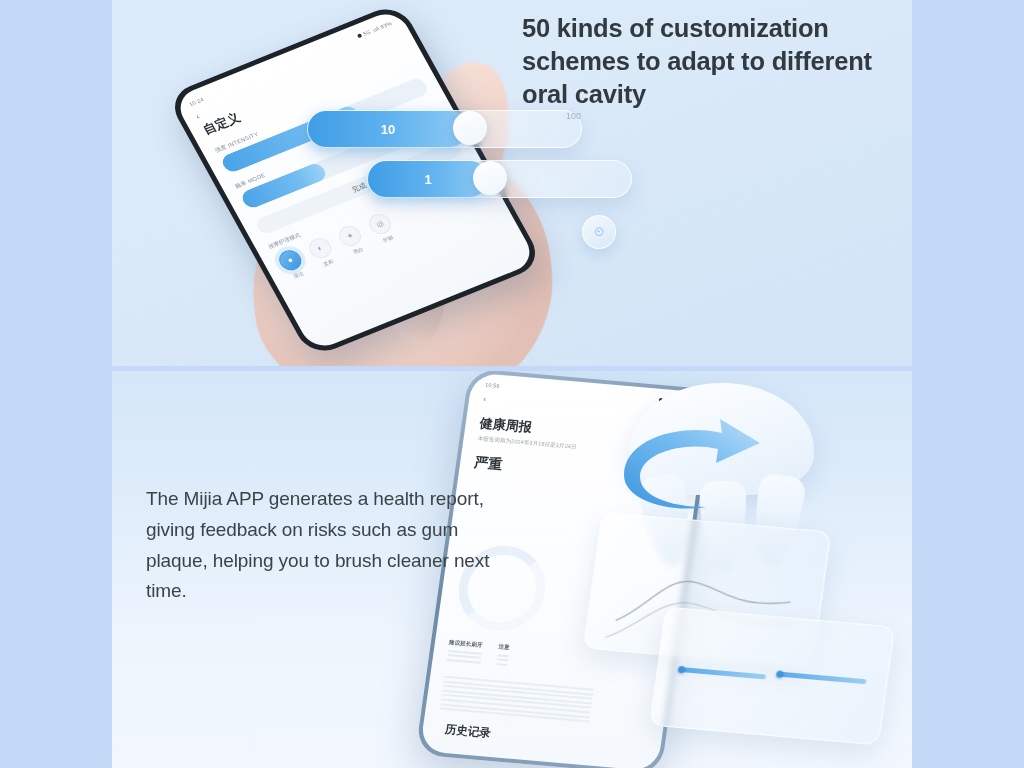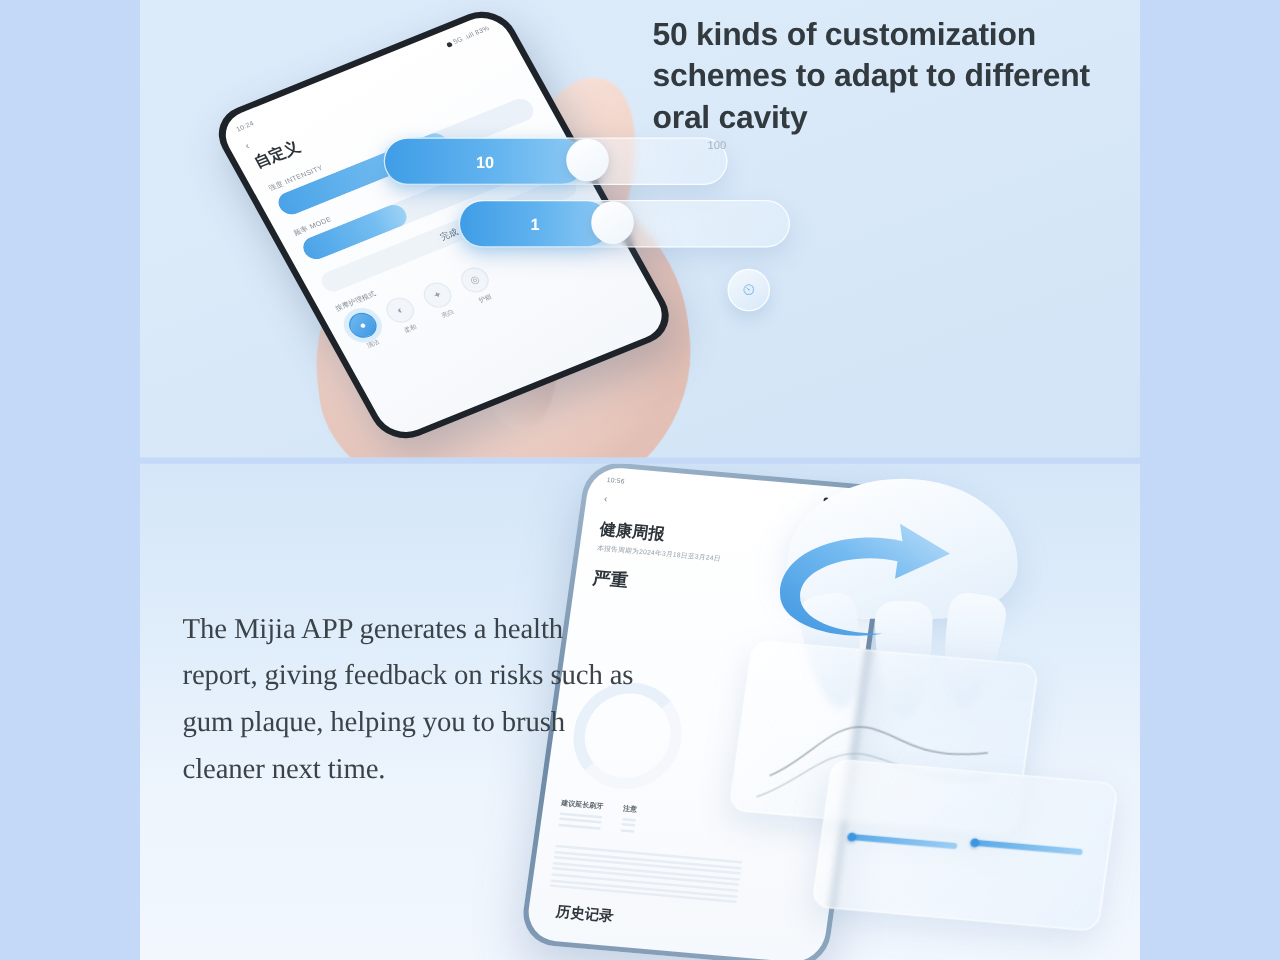--- a/index.html
+++ b/index.html
@@ -24,21 +24,21 @@
   .copy-two { left:34px; top:100px; width:370px; }
   .headline {
     font-size:25.5px; font-weight:bold; line-height:1.30;
     color:#323a3f; letter-spacing:-0.2px;
   }
   .body-text {
     margin-top:11px; font-size:19.5px; line-height:1.455;
     color:#3b4348; letter-spacing:-0.1px;
   }
   .copy-two .headline { font-size:25px; line-height:1.42; }
-  .copy-two .body-text { margin-top:13px; font-size:23px; line-height:1.62;font-family:Liberation Serif, serif; }
+  .copy-two .body-text { margin-top:13px; font-size:19px; line-height:1.62; }
 
   
   .art-one { position:absolute; left:0; top:0; width:800px; height:366px; z-index:10; }
 
   .hand {
     position:absolute; left:140px; top:150px;
     width:300px; height:260px;
     background:radial-gradient(ellipse 58% 62% at 42% 38%, #fbe7e0 0%, #f6ddd4 38%, #eed0c6 66%, #e3c0b5 100%);
     border-radius:52% 42% 46% 58% / 56% 50% 50% 44%;
     filter:blur(0.6px);

